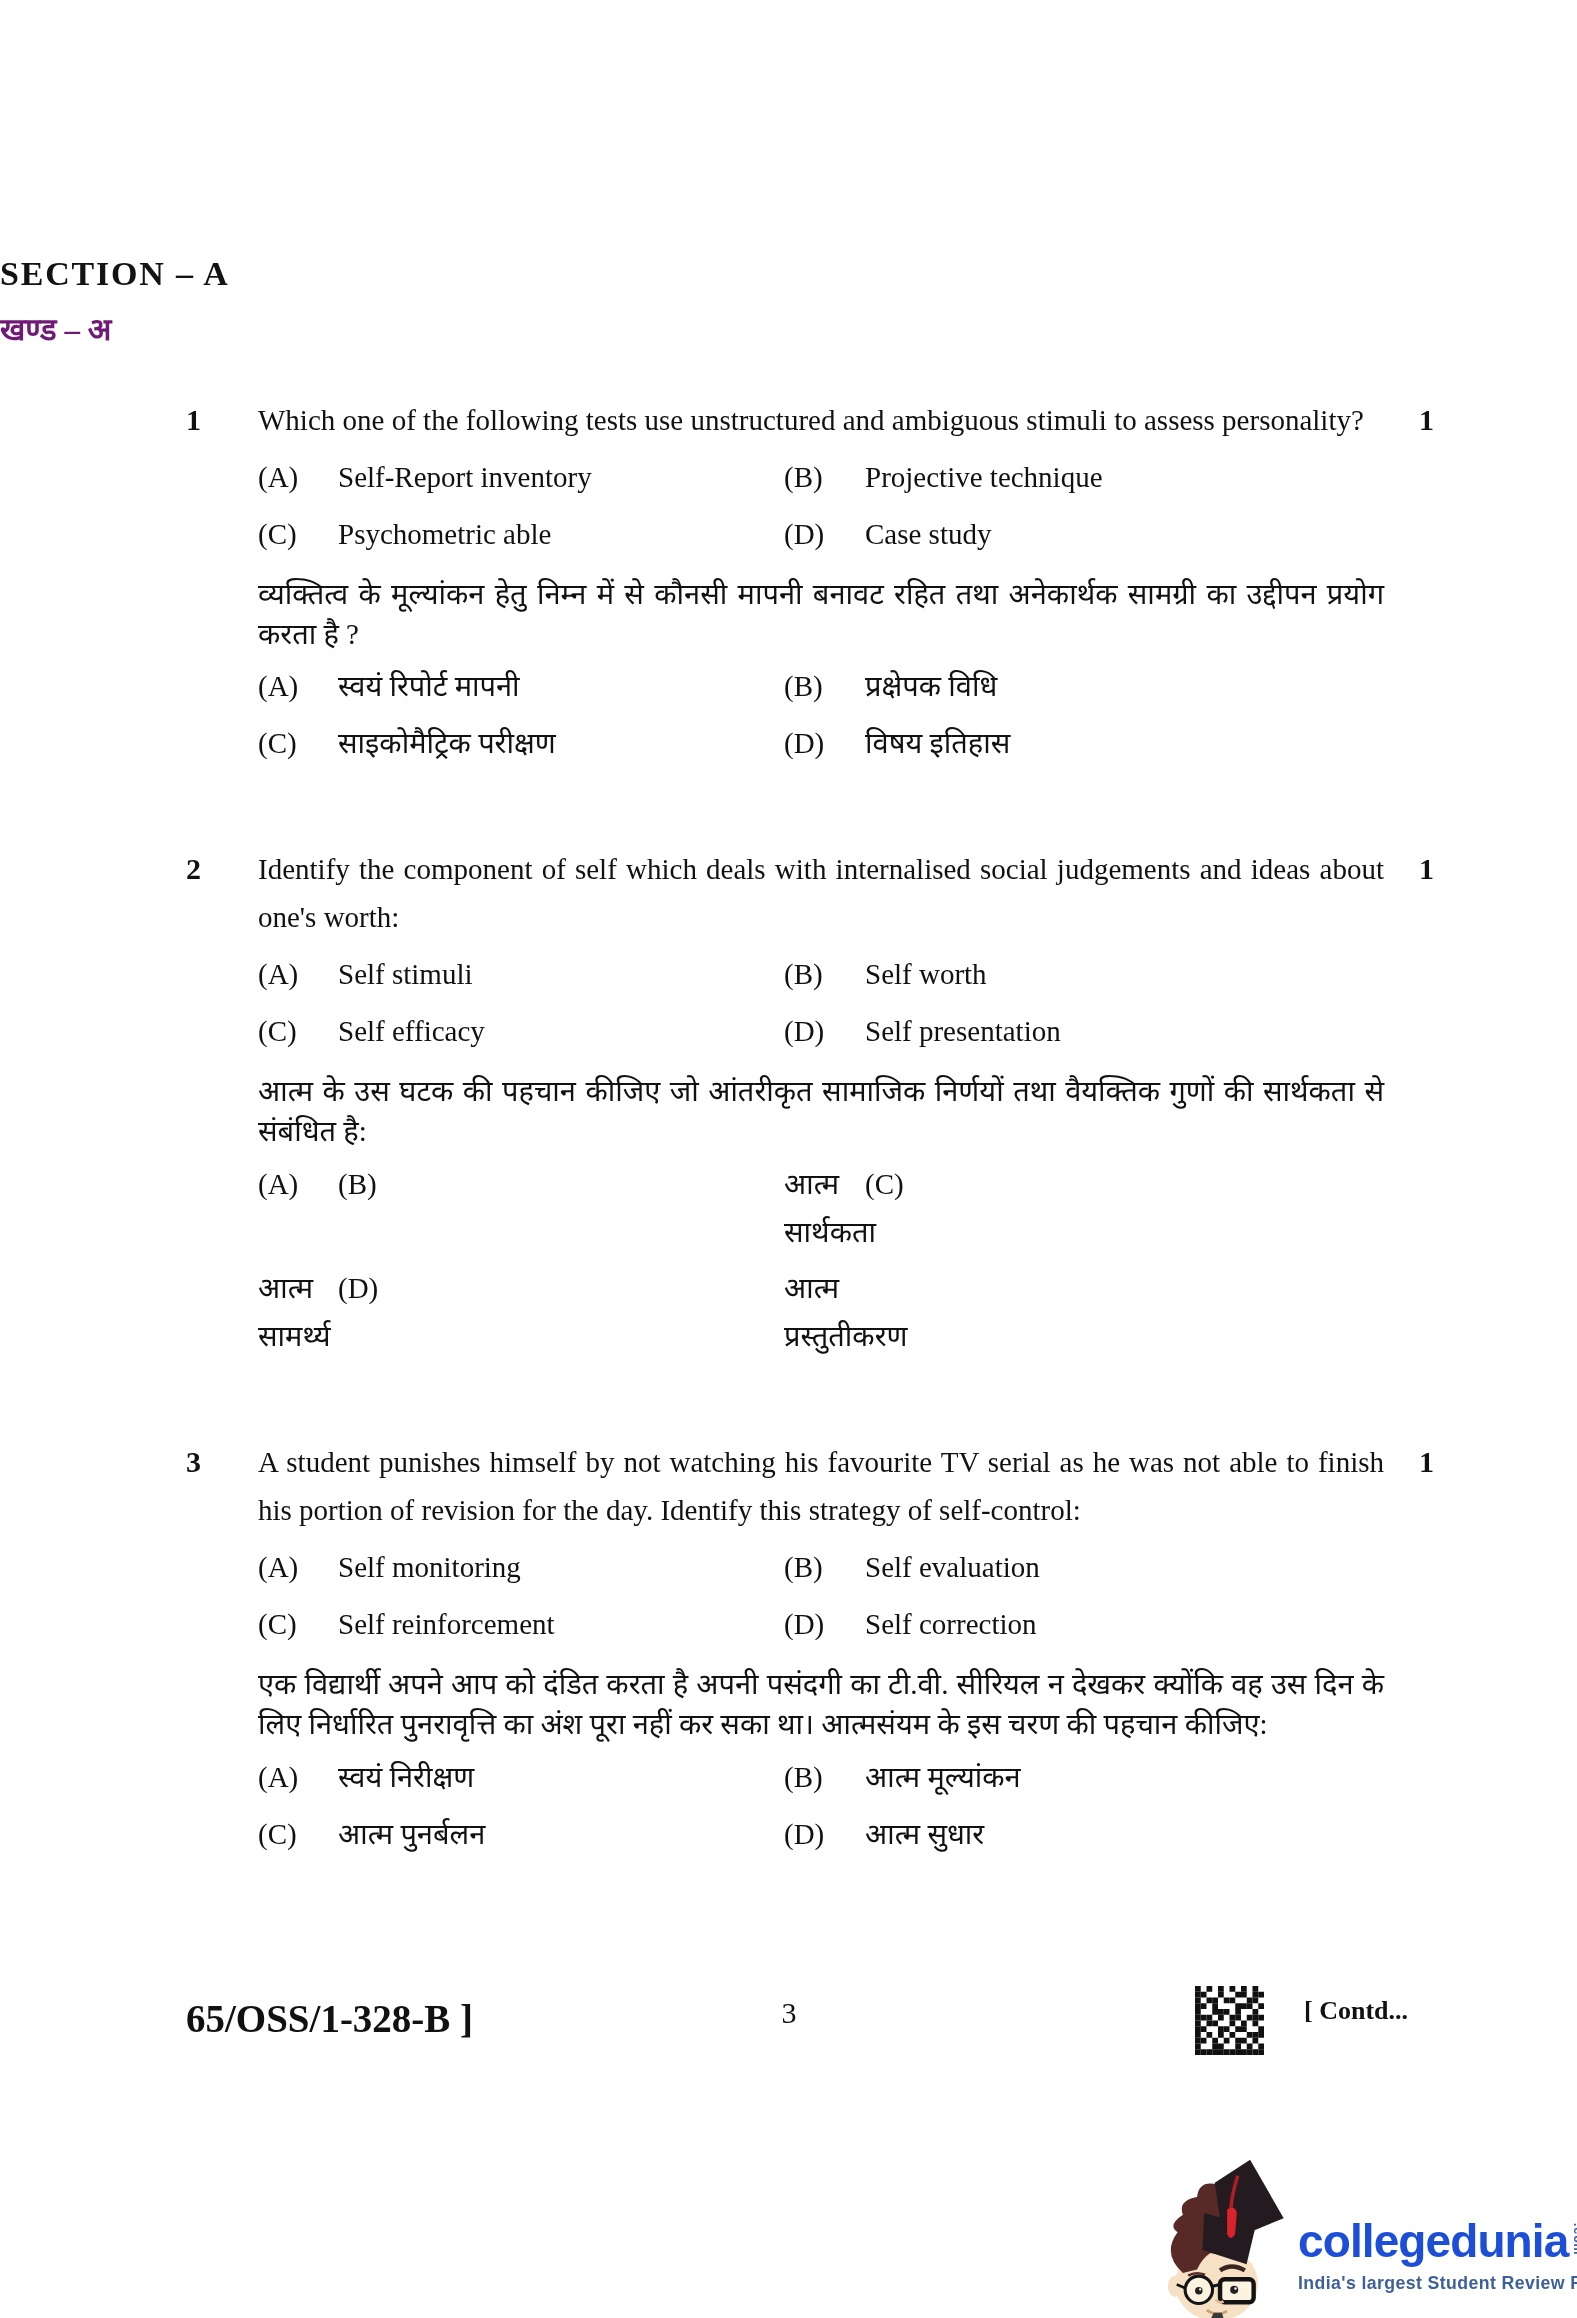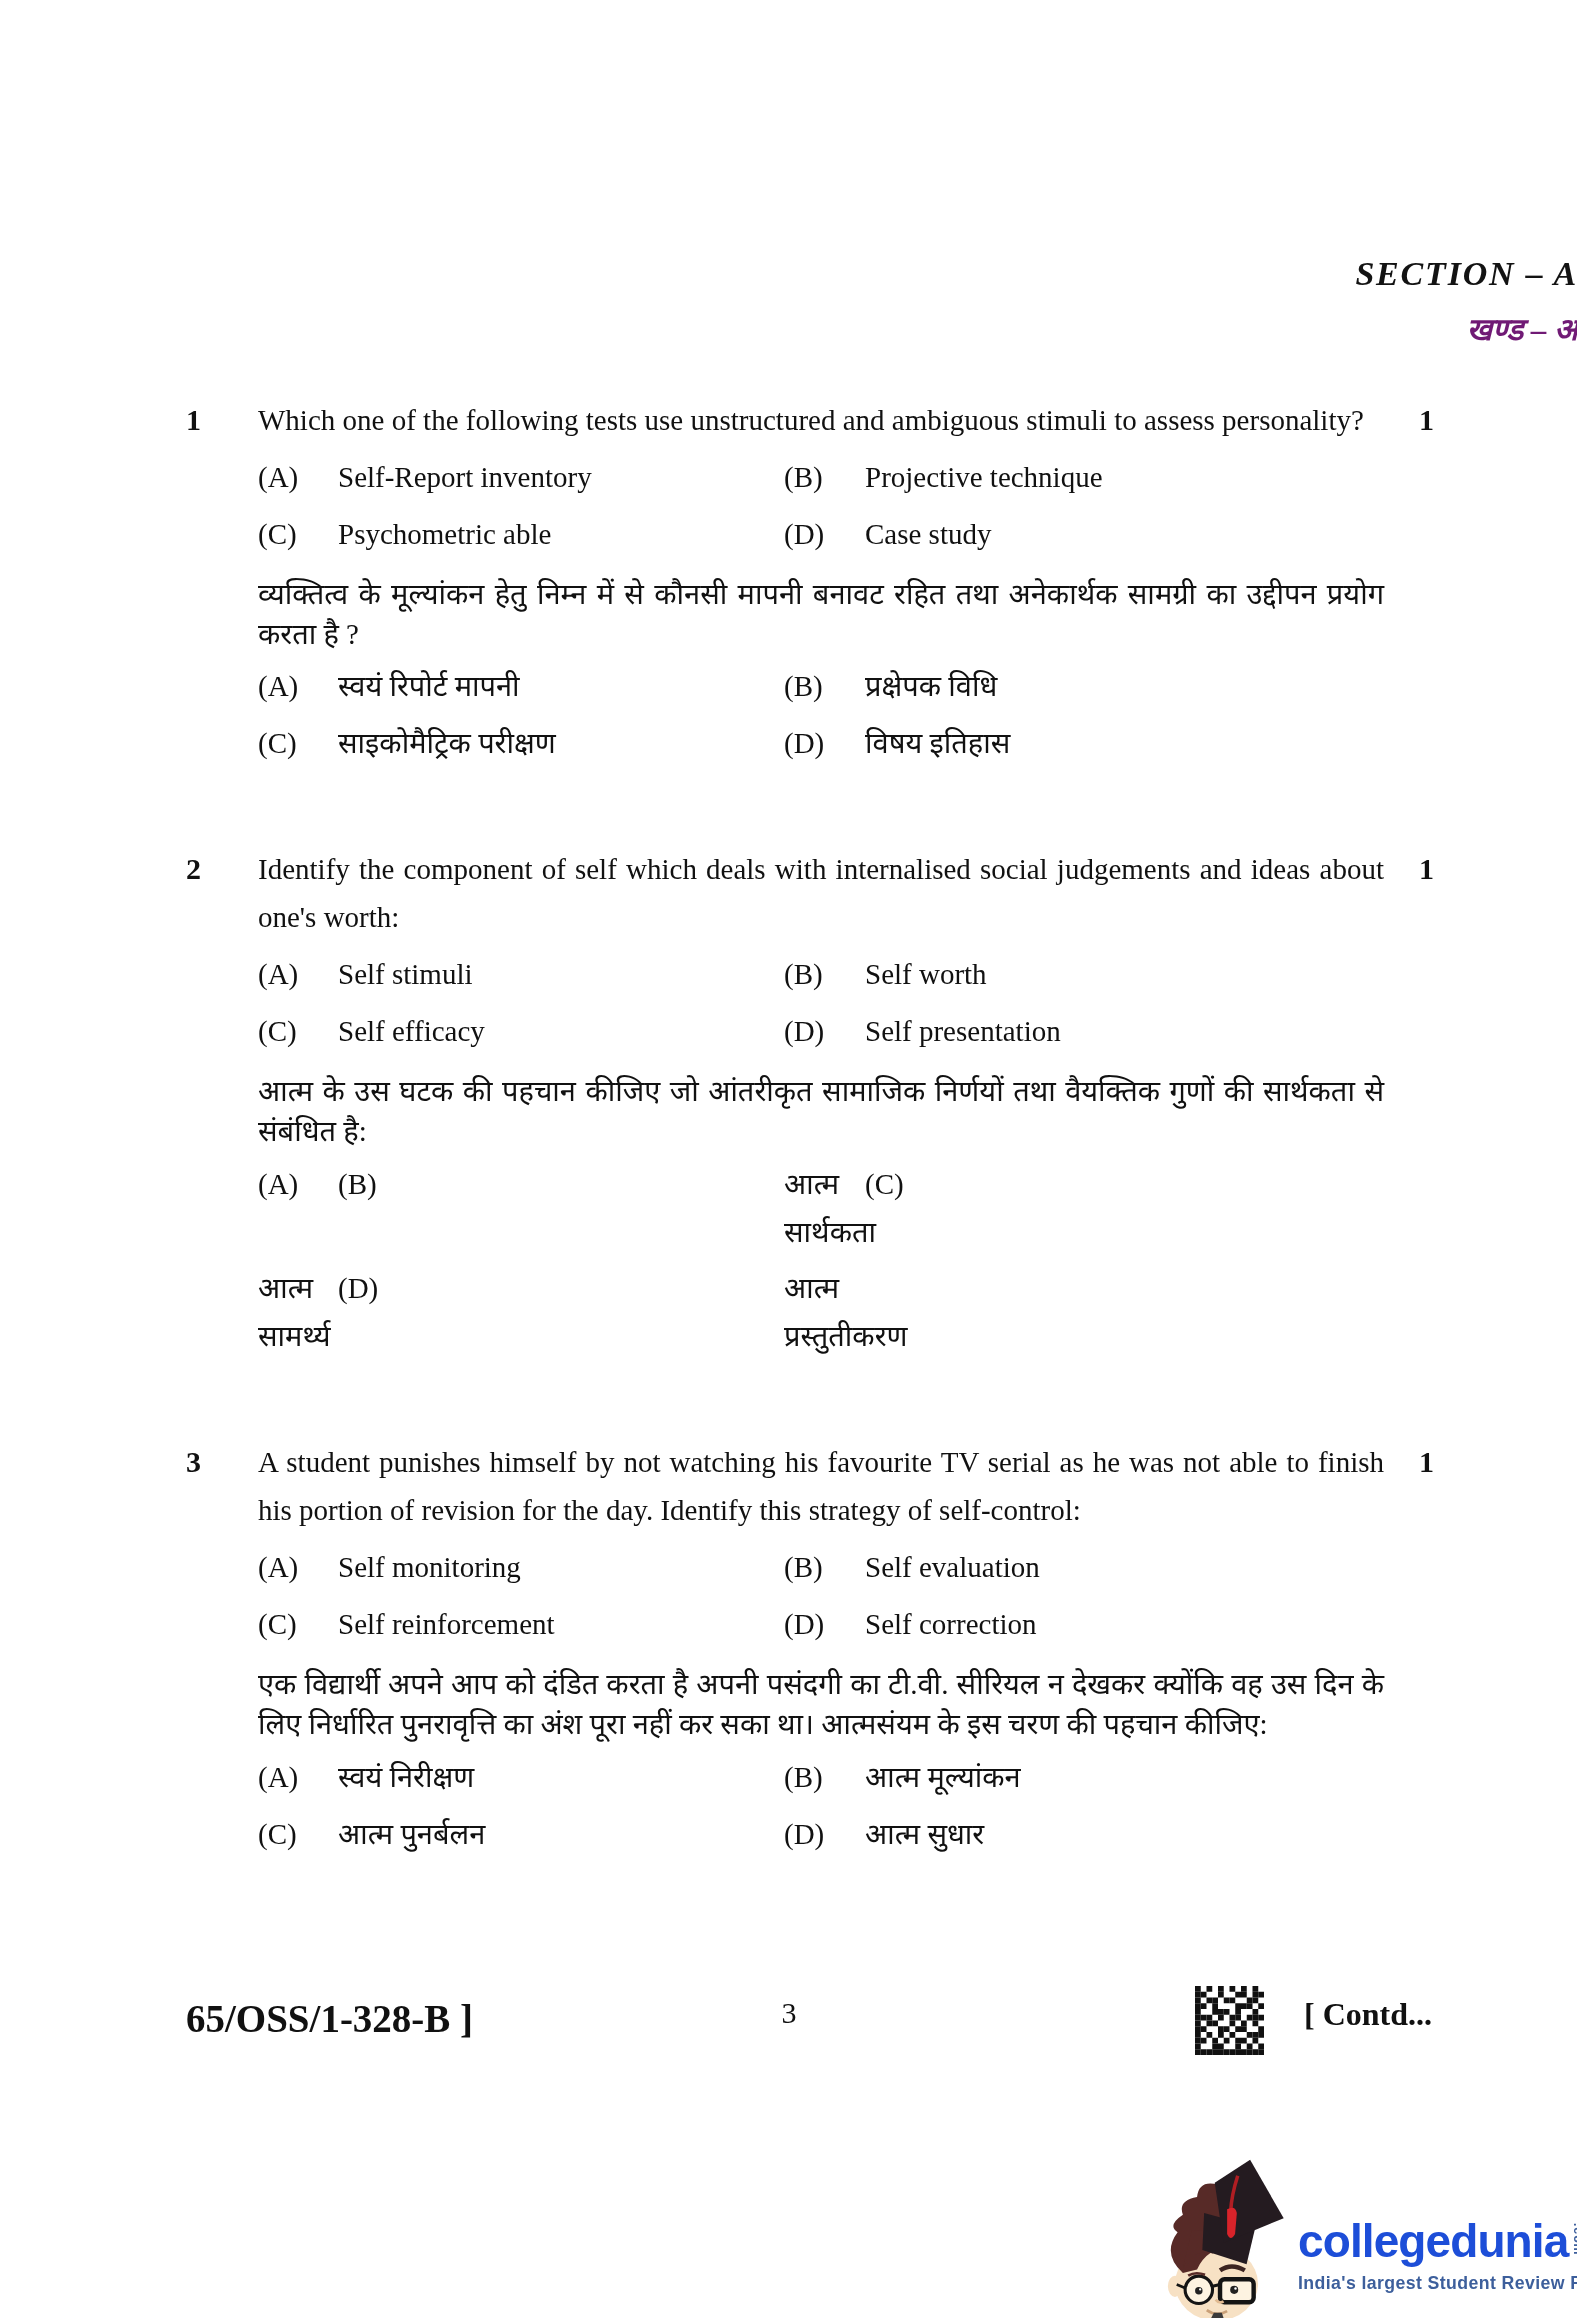--- a/index.html
+++ b/index.html
@@ -6,21 +6,21 @@
   html,body { background:#ffffff; }
   body {
     width:1578px; height:2319px;
     position:relative;
     overflow:hidden;
     font-family:"Liberation Serif","DejaVu Serif",serif;
     color:#111111;
   }
 
   
-  .section-head { position:absolute; top:255px; left:0; width:100%; text-align:right;font-style:italic; }
+  .section-head { position:absolute; top:255px; left:0; width:100%; text-align:left; }
   .section-head .en {
     font-size:34px; font-weight:bold; letter-spacing:1.8px; color:#131313;
   }
   .section-head .hi {
     font-size:31px; font-weight:bold; margin-top:14px; color:#701a75;
   }
 
   
   .questions { position:absolute; top:396px; left:186px; width:1248px; }
   .question {
@@ -42,21 +42,21 @@
     row-gap:8.8px;
     margin:8.8px 0 16px 0;
     font-size:29px; line-height:48px;
   }
   .opts .olabel { }
   .opts .otext  { }
 
   
   .footer-code  { position:absolute; left:186px;  top:1996px; font-size:39px; font-weight:bold; }
   .footer-page  { position:absolute; left:0;      top:1996px; width:1578px; text-align:center; font-size:30px; }
-  .footer-contd { position:absolute; left:1304px; top:1996px; font-size:32px; font-weight:bold;text-align:right; }
+  .footer-contd { position:absolute; left:1304px; top:1996px; font-size:26px; font-weight:bold;text-align:right; }
   .qr { position:absolute; left:1195px; top:1986px; width:69px; height:69px; }
 
   
   .brand { position:absolute; left:1165px; top:2151px; width:413px; height:168px; }
   .mascot { position:absolute; left:0; top:0; width:126px; height:168px; }
   .brand-text { position:absolute; left:133px; top:67px; }
   .logo-row { display:flex; align-items:flex-start; font-family:"Liberation Sans","DejaVu Sans",sans-serif; }
   .logo-main {
     font-size:46px; font-weight:bold; letter-spacing:-0.9px;
     color:#1d4ed8; line-height:46px;

